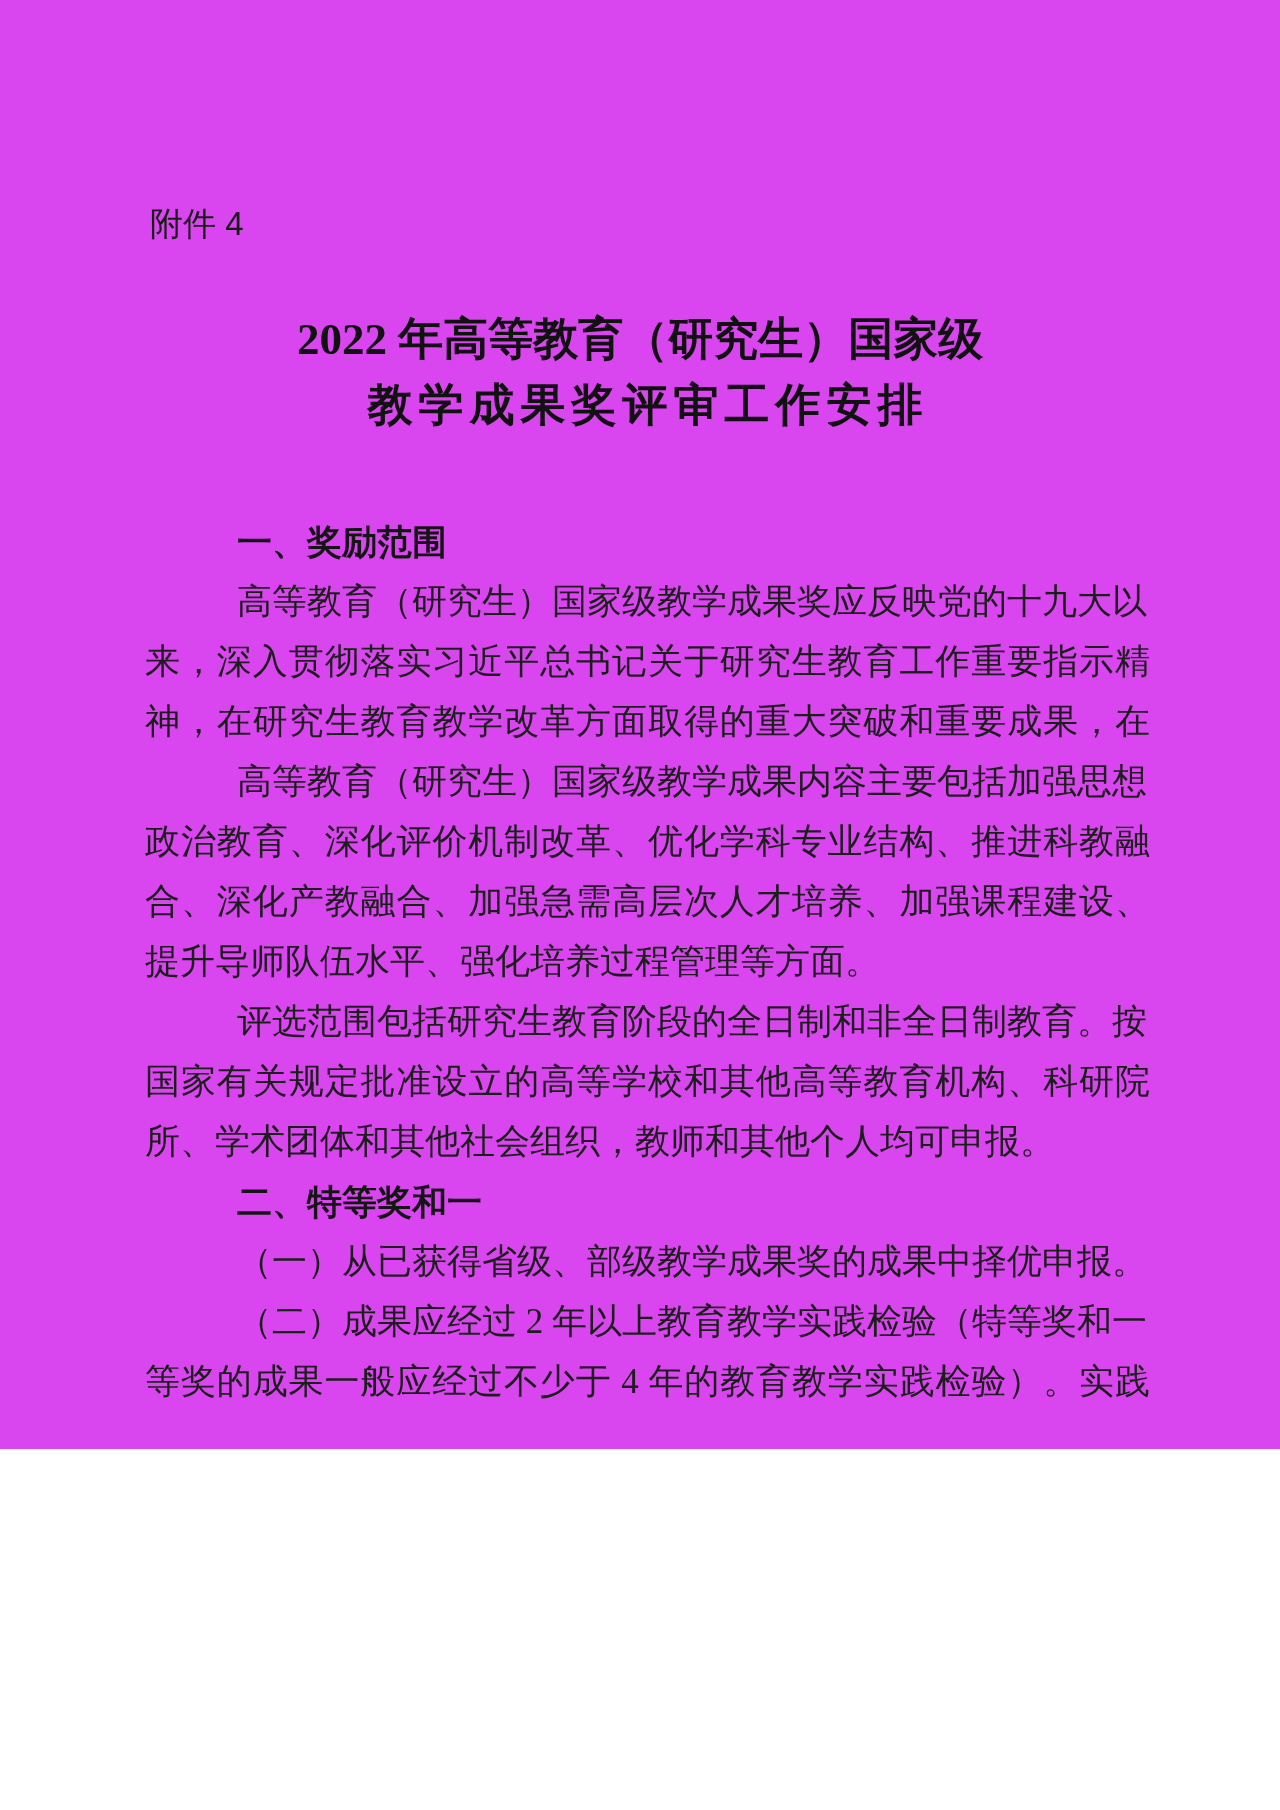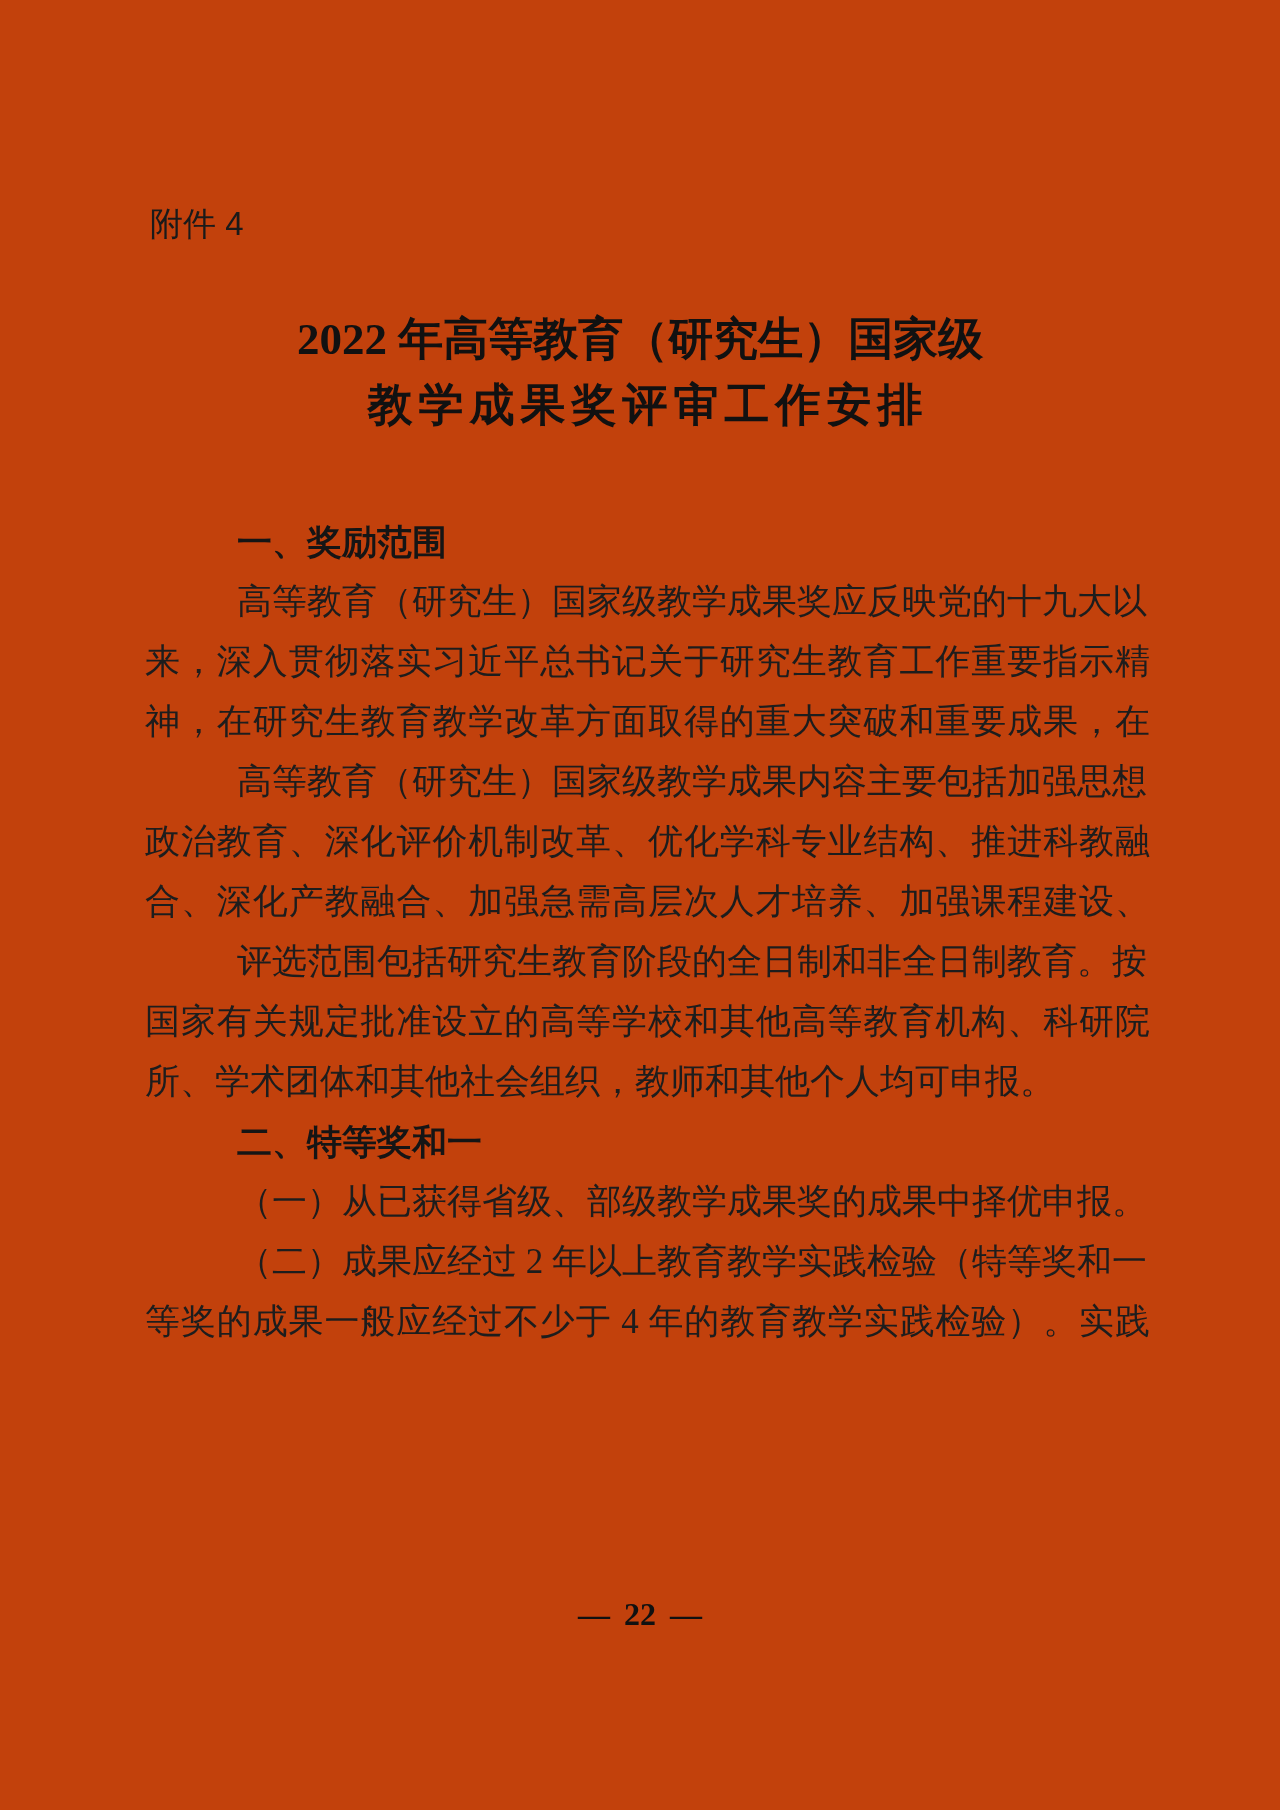--- a/index.html
+++ b/index.html
@@ -3,22 +3,22 @@
 <meta charset="utf-8">
 <style>
   html, body {
     margin: 0;
     padding: 0;
     background: #ffffff;
   }
   .page {
     position: relative;
     width: 1280px;
-    height: 1810px;
-    background: #c2410c;
+    height: 1449px;
+    background: #d946ef;
     overflow: hidden;
     color: #1d1d1d;
   }
   .attachment-label {
     position: absolute;
     left: 150px;
     top: 204px;
     font-family: "Liberation Sans", "DejaVu Sans", sans-serif;
     font-size: 33px;
     line-height: 40px;
@@ -98,20 +98,21 @@
   </div>
 
   <div class="body-text">
     <div class="line heading">一、奖励范围</div>
     <div class="line first">高等教育（研究生）国家级教学成果奖应反映党的十九大以</div>
     <div class="line full">来，深入贯彻落实习近平总书记关于研究生教育工作重要指示精</div>
     <div class="line full">神，在研究生教育教学改革方面取得的重大突破和重要成果，在</div>
     <div class="line first">高等教育（研究生）国家级教学成果内容主要包括加强思想</div>
     <div class="line full">政治教育、深化评价机制改革、优化学科专业结构、推进科教融</div>
     <div class="line full">合、深化产教融合、加强急需高层次人才培养、加强课程建设、</div>
+    <div class="line">提升导师队伍水平、强化培养过程管理等方面。</div>
     <div class="line first">评选范围包括研究生教育阶段的全日制和非全日制教育。按</div>
     <div class="line full">国家有关规定批准设立的高等学校和其他高等教育机构、科研院</div>
     <div class="line">所、学术团体和其他社会组织，教师和其他个人均可申报。</div>
     <div class="line heading">二、特等奖和一</div>
     <div class="line first">（一）从已获得省级、部级教学成果奖的成果中择优申报。</div>
     <div class="line first">（二）成果应经过 2 年以上教育教学实践检验（特等奖和一</div>
     <div class="line full">等奖的成果一般应经过不少于 4 年的教育教学实践检验）。实践</div>
   </div>
 
   <div class="page-footer">

